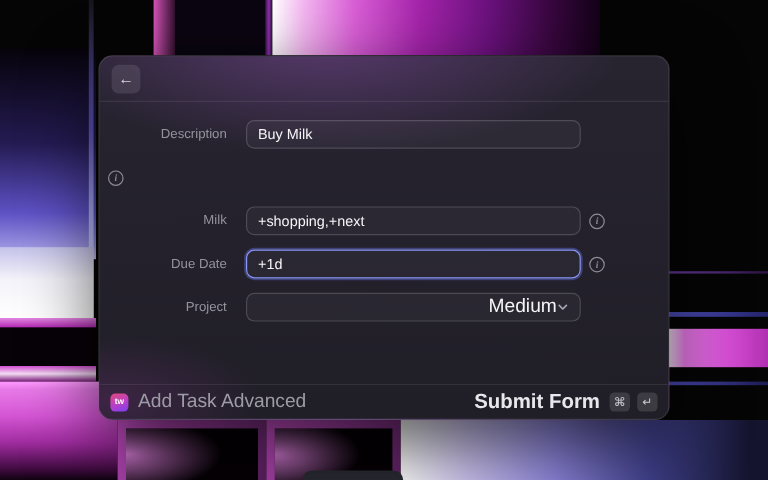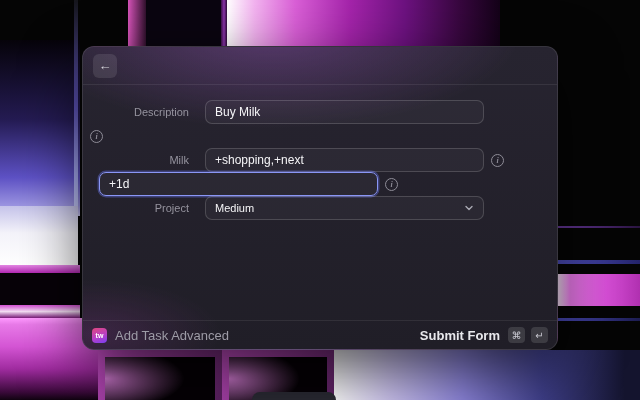--- a/index.html
+++ b/index.html
@@ -47,45 +47,45 @@
       radial-gradient(45% 30% at 2% 95%,rgba(160,62,170,.22),rgba(160,62,170,0) 60%),
       linear-gradient(180deg,#272430 0%,#201e27 100%);
     border:1px solid rgba(255,255,255,.10);
     box-shadow:0 22px 60px rgba(0,0,0,.65);
     box-sizing:border-box;}
   .modal-header{height:37px;display:flex;align-items:center;padding:0 10px;
     border-bottom:1px solid rgba(255,255,255,.08);}
   .back-btn{width:24px;height:24px;border-radius:6px;background:rgba(255,255,255,.10);
     display:flex;align-items:center;justify-content:center;color:#d6d6dd;font-size:13px;cursor:default;}
   .form-area{padding-top:15px;}
-  .form-row{display:flex;align-items:center;height:24px;}
+  .form-row{display:flex;align-items:center;height:24px;margin-bottom:12px;}
   .field-label{width:106px;text-align:right;font-size:11px;color:#95939e;flex:0 0 106px;}
   .field-box{margin-left:16px;width:279px;height:24px;box-sizing:border-box;
     border:1px solid rgba(255,255,255,.16);border-radius:7px;background:rgba(255,255,255,.035);
     display:flex;align-items:center;padding:0 9px;position:relative;}
   .field-box input{border:0;outline:0;background:transparent;color:#f5f5f7;font-size:12px;
     font-family:"Liberation Sans",sans-serif;width:100%;padding:0;}
   .field-box.focused{border-color:#8a96f5;box-shadow:0 0 0 1.5px rgba(106,118,240,.40);}
-  .select-value{color:#f5f5f7;font-size:11px;flex:1;}
+  .select-value{color:#f5f5f7;font-size:16px;flex:1;text-align:right;}
   .chevron{width:10px;height:10px;flex:0 0 10px;color:#a9a9b3;}
   .info-icon{margin-left:7px;width:13px;height:13px;box-sizing:border-box;border:1px solid #8e8c97;
     border-radius:50%;color:#8e8c97;font-size:8px;line-height:11px;text-align:center;
     font-family:"Liberation Serif",serif;font-style:italic;font-weight:700;}
   .info-spacer{margin-left:7px;width:13px;height:13px;}
 
   
   .modal-footer{position:absolute;left:0;right:0;bottom:0;height:29px;
     border-top:1px solid rgba(255,255,255,.08);display:flex;align-items:center;padding:0 9px;
     box-sizing:border-box;border-radius:0 0 12px 12px;}
   .app-icon{width:15px;height:15px;border-radius:4px;
     background:linear-gradient(160deg,#e0487e 0%,#b840c8 55%,#7a3ff0 100%);
     color:#fff;font-size:7px;font-weight:700;display:flex;align-items:center;justify-content:center;}
-  .app-name{margin-left:8px;font-size:13px;color:#9d9ba6;}
+  .app-name{margin-left:8px;font-size:16px;color:#9d9ba6;}
   .footer-right{margin-left:auto;display:flex;align-items:center;gap:6px;}
-  .submit-label{font-size:13px;font-weight:600;color:#e8e8ec;margin-right:2px;margin-left:18px;}
+  .submit-label{font-size:17px;font-weight:600;color:#e8e8ec;margin-right:2px;margin-left:18px;}
   .keycap{width:17px;height:16px;border-radius:4px;background:rgba(255,255,255,.13);
     color:#c9c9d2;font-size:10px;display:flex;align-items:center;justify-content:center;}
 </style>
 </head>
 <body>
 
 <div class="stage">
 
   <div class="bg">
     <div class="bg-top-sliver"></div>
@@ -137,20 +137,21 @@
 
       <div class="form-row">
         <div class="field-label">Milk</div>
         <div class="field-box">
           <input type="text" value="+shopping,+next" style="">
         </div>
         <div class="info-icon">i</div>
       </div>
 
       <div class="form-row">
+        <div class="field-label">Due Date</div>
         <div class="field-box focused">
           <input type="text" value="+1d" style="">
         </div>
         <div class="info-icon">i</div>
       </div>
 
       <div class="form-row">
         <div class="field-label">Project</div>
         <div class="field-box">
           <span class="select-value">Medium</span>

